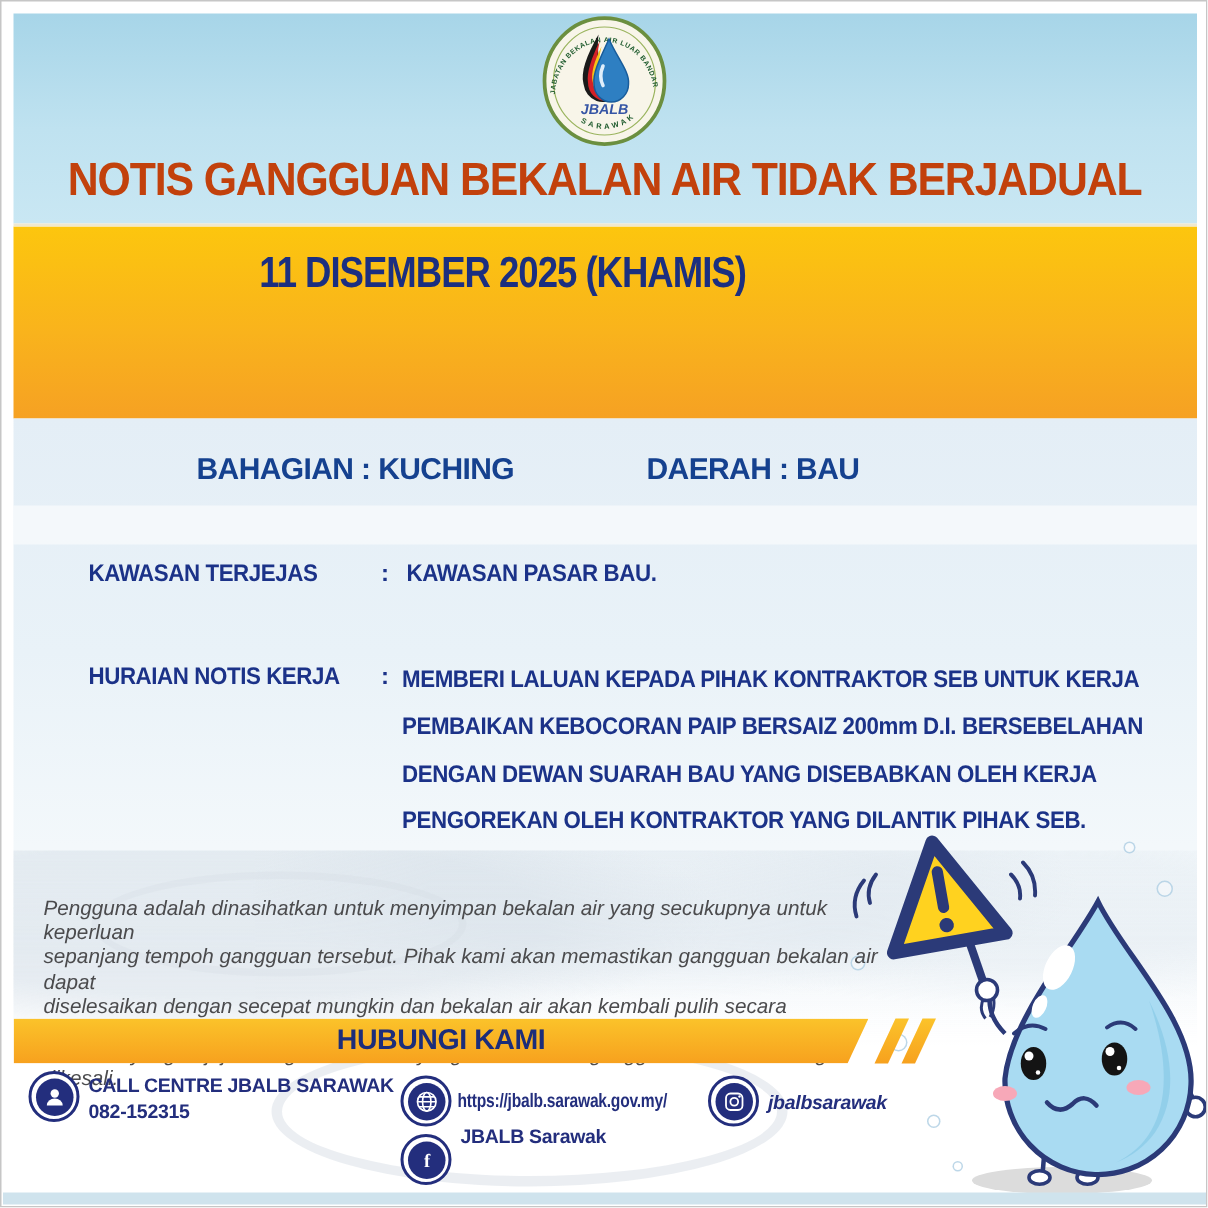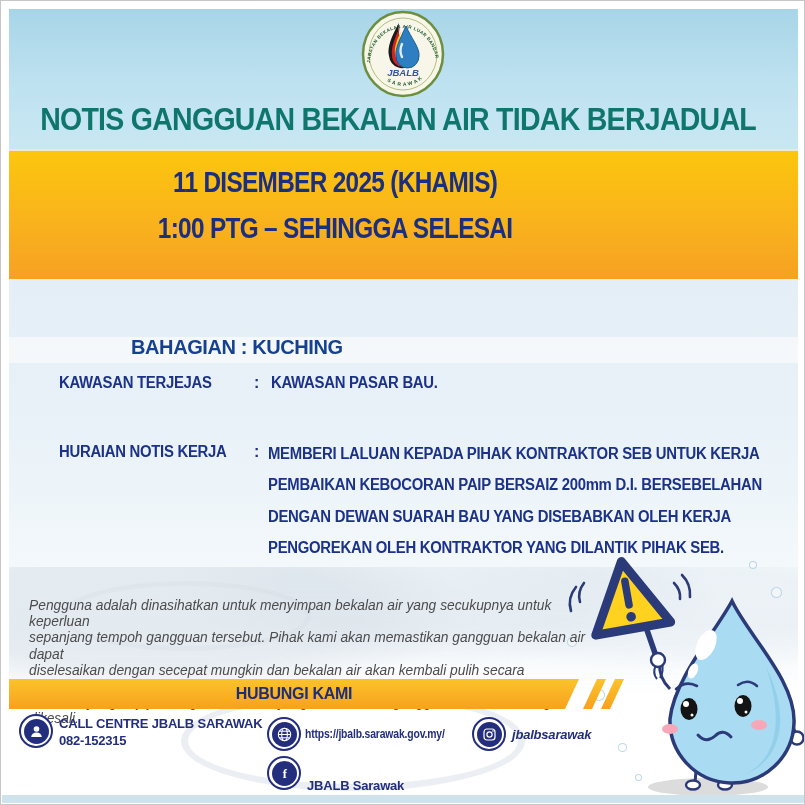--- a/index.html
+++ b/index.html
@@ -6,22 +6,22 @@
   .page{
     position:relative;width:805px;height:805px;box-sizing:border-box;
     border:1px solid #c6c6c6;background:#ffffff;overflow:hidden;
     font-family:"Liberation Sans", sans-serif;
   }
   .abs{position:absolute;}
   
   .header{left:8px;top:8px;width:789px;height:140px;
     background:linear-gradient(180deg,#a7d5e8 0%,#bfe2f0 55%,#c9e7f3 100%);}
   .logo-wrap{left:360px;top:9px;width:84px;height:88px;}
-  .page-title{left:8px;top:101px;width:691px;text-align:center;
-    font-size:31px;font-weight:bold;letter-spacing:-0.8px;color:#0f766e;}
+  .page-title{left:8px;top:101px;width:789px;text-align:center;
+    font-size:31px;font-weight:bold;letter-spacing:-0.8px;color:#c2410c;}
   .page-title>span{display:inline-block;transform:scaleX(.92);transform-origin:center;white-space:nowrap;}
   
   .banner{left:8px;top:148px;width:789px;height:130px;
     background:linear-gradient(180deg,#fcc60e 0%,#f9b31c 55%,#f6a123 100%);
     border-top:2px solid #efe8cf;box-sizing:border-box;}
   .banner-line{left:8px;width:652px;text-align:center;font-size:29px;font-weight:bold;
     letter-spacing:-0.8px;color:#1b2f80;}
   .banner-line>span{display:inline-block;transform:scaleX(.84);transform-origin:center;white-space:nowrap;}
   .banner-line.l1{top:165px;}
   .banner-line.l2{top:211px;}
@@ -42,21 +42,21 @@
       radial-gradient(50% 80% at 55% 20%, rgba(214,224,233,.5) 0 40%, rgba(214,224,233,0) 70%),
       radial-gradient(45% 70% at 85% 30%, rgba(222,231,238,.5) 0 40%, rgba(222,231,238,0) 72%),
       linear-gradient(180deg, rgba(236,242,247,0) 0%, rgba(236,242,247,.8) 45%, rgba(255,255,255,0) 100%);}
   .swirl{border:7px solid rgba(210,218,226,.45);border-radius:50%;}
   .bubble{border:1.6px solid rgba(173,205,226,.8);border-radius:50%;background:rgba(255,255,255,.35);}
   
   .hubungi-bar{left:8px;top:678px;width:570px;height:30px;
     background:linear-gradient(180deg,#fbc32a,#f7a11e);
     clip-path:polygon(0 0,100% 0,calc(100% - 14px) 100%,0 100%);
     display:flex;align-items:center;justify-content:center;
-    font-size:16px;font-weight:bold;letter-spacing:-0.3px;color:#1c2d7a;}
+    font-size:19px;font-weight:bold;letter-spacing:-0.3px;color:#1c2d7a;}
   .stripe{top:678px;width:9px;height:30px;background:linear-gradient(180deg,#fbc32a,#f7a11e);
     transform:skewX(-25deg);}
   
   .icon-ring{width:34px;height:34px;border:2px solid #232e7d;border-radius:50%;
     box-sizing:border-box;display:flex;align-items:center;justify-content:center;background:#ffffff;}
   .icon-core{width:25px;height:25px;border-radius:50%;background:#232e7d;
     display:flex;align-items:center;justify-content:center;}
   .ftxt{font-size:13px;font-weight:bold;color:#232e7d;letter-spacing:-0.2px;line-height:17px;}
   .url-c{display:inline-block;transform:scaleX(.8);transform-origin:left center;white-space:nowrap;}
   
@@ -91,37 +91,39 @@
       <text x="42" y="66" text-anchor="middle" font-size="9.5" font-style="italic" font-weight="bold" fill="#3555a5">JBALB</text>
     </svg>
   </div>
 
   <div class="abs page-title">
     <span>NOTIS GANGGUAN BEKALAN AIR TIDAK BERJADUAL</span>
   </div>
 
   <div class="abs banner"></div>
   <div class="abs banner-line l1"><span>11 DISEMBER 2025 (KHAMIS)</span></div>
-  <div class="abs banner-line l2"><span>1:00 PTG – SEHINGGA SELESAI</span></div>
 
   <div class="abs content-bg"></div>
   <div class="abs streak"></div>
 
   <div class="abs water-band"></div>
   <div class="abs swirl" style="left:180px;top:690px;width:330px;height:86px;"></div>
   <div class="abs swirl" style="left:60px;top:580px;width:240px;height:60px;border-width:5px;opacity:.6;"></div>
   <div class="abs bubble" style="left:592px;top:688px;width:10px;height:10px;"></div>
   <div class="abs bubble" style="left:617px;top:742px;width:7px;height:7px;"></div>
   <div class="abs bubble" style="left:634px;top:773px;width:5px;height:5px;"></div>
   <div class="abs bubble" style="left:566px;top:636px;width:8px;height:8px;"></div>
   <div class="abs bubble" style="left:770px;top:586px;width:9px;height:9px;"></div>
   <div class="abs bubble" style="left:748px;top:560px;width:6px;height:6px;"></div>
 
-  <div class="abs loc" style="left:130px;top:301px;margin-top:34px;">
+  <div class="abs loc" style="left:130px;top:301px;">
     <span>BAHAGIAN : KUCHING</span>
+  </div>
+  <div class="abs loc" style="left:430px;top:301px;">
+    <span>DAERAH : BAU</span>
   </div>
 
   <div class="abs lbl" style="left:38px;top:373px;">
     <span class="cond">KAWASAN TERJEJAS</span>
   </div>
   <div class="abs lbl" style="left:233px;top:373px;"><span>:</span></div>
   <div class="abs lbl" style="left:38px;top:442px;">
     <span class="cond">HURAIAN NOTIS KERJA</span>
   </div>
 
@@ -190,21 +192,21 @@
     <span>jbalbsarawak</span>
   </div>
 
   <div class="abs icon-ring" style="left:266px;top:755px;">
     <div class="icon-core">
       <svg width="15" height="15" viewBox="0 0 15 15">
         <text x="7.8" y="12" text-anchor="middle" font-size="12.5" font-weight="bold" fill="#ffffff" font-family="Liberation Serif, serif">f</text>
       </svg>
     </div>
   </div>
-  <div class="abs ftxt" style="left:306px;top:776px;">
+  <div class="abs ftxt" style="left:306px;top:748px;">
     <span>JBALB Sarawak</span>
   </div>
 
   <div class="abs" style="left:555px;top:548px;width:250px;height:250px;">
     <svg width="250" height="250" viewBox="0 0 250 250">
 
       <ellipse cx="152" cy="238" rx="60" ry="9" fill="#dcdcdc"></ellipse>
 
       <line x1="140" y1="222" x2="139" y2="234" stroke="#2b3a78" stroke-width="3"></line>
       <line x1="166" y1="222" x2="167" y2="234" stroke="#2b3a78" stroke-width="3"></line>

